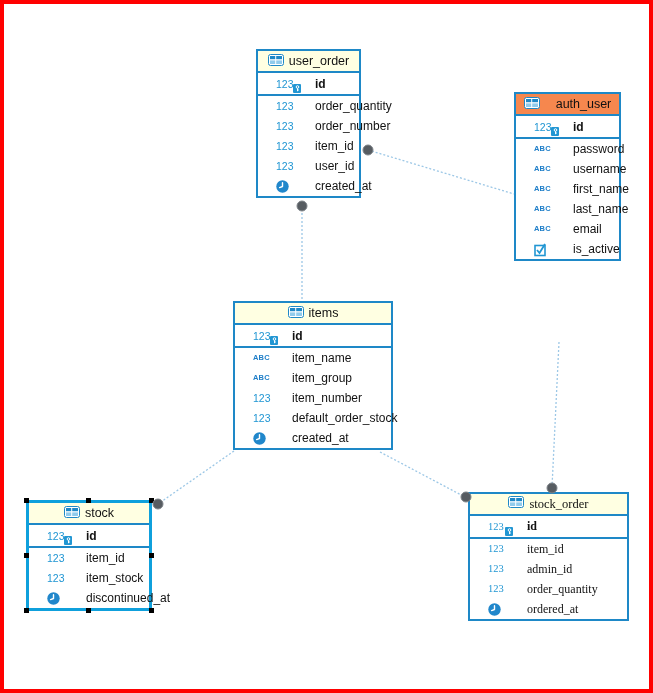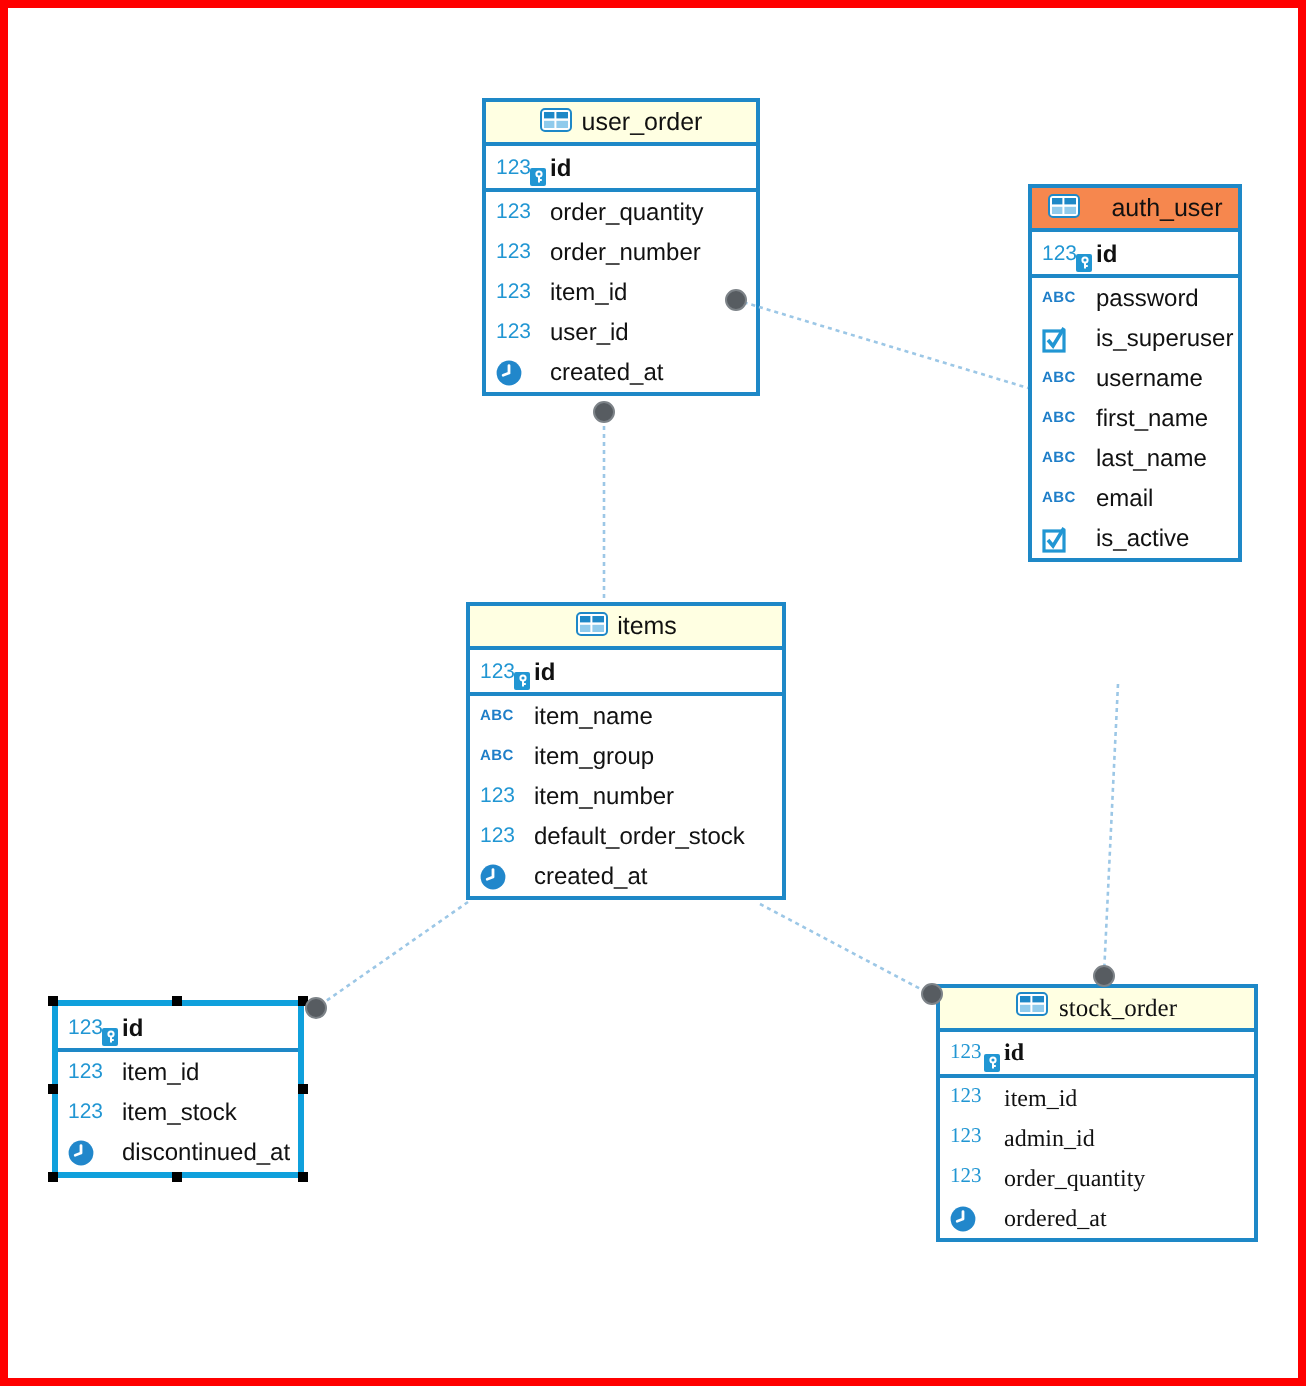--- a/index.html
+++ b/index.html
@@ -24,39 +24,39 @@
     font-size:12px;color:#111;
   }
   .table.selected{border:3px solid var(--selection-border,#0FA0DC);z-index:3;}
   .thead{
     height:20px;display:flex;align-items:center;justify-content:center;gap:5px;
     background:var(--header-bg,#FFFFE2);
     border-bottom:2px solid var(--table-border,#1E88C7);
     font-size:12.5px;
   }
   .thead.orange{background:var(--auth-header-bg,#F6874E);gap:16px;}
-  .row{height:20px;display:flex;align-items:center;gap:5px;padding-left:5px;}
+  .row{height:20px;display:flex;align-items:center;gap:5px;padding-left:18px;}
   .pkrow{height:21px;border-bottom:2px solid var(--table-border,#1E88C7);}
   .pkrow .cname{font-weight:bold;}
-  .cname{white-space:nowrap;}
+  .cname{white-space:nowrap;margin-left:12px;}
   .ic{flex:0 0 22px;display:inline-flex;align-items:center;justify-content:flex-start;position:relative;}
   .ic-num{color:var(--icon-blue,#2B9AD6);font-size:10.5px;line-height:12px;}
   .numwrap{position:relative;display:inline-block;color:var(--icon-blue,#2B9AD6);font-size:10.5px;line-height:12px;}
   .keybadge{
     position:absolute;right:-3px;bottom:-3px;
     width:8px;height:9px;background:var(--icon-blue,#2196D3);
     border-radius:1px;display:flex;align-items:center;justify-content:center;
   }
   .ic-abc{color:#1E7EC8;font-weight:bold;font-size:7.5px;letter-spacing:.2px;line-height:10px;}
   .handle{position:absolute;width:5px;height:5px;background:#000;z-index:4;}
   .h-tl{left:-5px;top:-5px}.h-tc{left:calc(50% - 3px);top:-5px}.h-tr{right:-5px;top:-5px}
   .h-ml{left:-5px;top:calc(50% - 3px)}.h-mr{right:-5px;top:calc(50% - 3px)}
   .h-bl{left:-5px;bottom:-5px}.h-bc{left:calc(50% - 3px);bottom:-5px}.h-br{right:-5px;bottom:-5px}
 
-  #t-user_order{left:237px;top:45px;width:139px;}
+  #t-user_order{left:252px;top:45px;width:105px;}
   #t-auth_user{left:510px;top:88px;width:107px;}
   #t-items{left:229px;top:297px;width:160px;}
   #t-stock{left:22px;top:496px;width:126px;}
   #t-stock_order{left:464px;top:488px;width:161px;font-family:Liberation Serif, serif;}
 </style>
 </head>
 <body>
 
 <div id="canvas">
 
@@ -144,29 +144,20 @@
             </svg>
           </span>
         </span>
       <span class="cname">id</span>
     </div>
     <div class="row">
       <span class="ic ic-abc">ABC</span>
       <span class="cname">password</span>
     </div>
     <div class="row">
-      <span class="ic">
-          <svg width="13" height="13" style="overflow:visible">
-            <rect x="1" y="2.5" width="10" height="10" fill="#fff" stroke="#2196D3" stroke-width="1.6"></rect>
-            <path d="M3 7 L5.5 10 L11 1" fill="none" stroke="#2196D3" stroke-width="1.8"></path>
-          </svg>
-        </span>
-      <span class="cname">is_superuser</span>
-    </div>
-    <div class="row">
       <span class="ic ic-abc">ABC</span>
       <span class="cname">username</span>
     </div>
     <div class="row">
       <span class="ic ic-abc">ABC</span>
       <span class="cname">first_name</span>
     </div>
     <div class="row">
       <span class="ic ic-abc">ABC</span>
       <span class="cname">last_name</span>
@@ -238,20 +229,30 @@
 
   <div class="table selected" id="t-stock">
     <span class="handle h-tl"></span>
     <span class="handle h-tc"></span>
     <span class="handle h-tr"></span>
     <span class="handle h-ml"></span>
     <span class="handle h-mr"></span>
     <span class="handle h-bl"></span>
     <span class="handle h-bc"></span>
     <span class="handle h-br"></span>
+    <div class="thead">
+      <span><svg width="16" height="12" viewBox="0 0 16 12">
+            <rect x="0.5" y="0.5" width="15" height="11" rx="2" fill="#fff" stroke="#1E88C7"></rect>
+            <rect x="2" y="2" width="5.2" height="3.2" fill="#1E88C7"></rect>
+            <rect x="8.2" y="2" width="5.8" height="3.2" fill="#1E88C7"></rect>
+            <rect x="2" y="6.4" width="5.2" height="3.6" fill="#90CBEC"></rect>
+            <rect x="8.2" y="6.4" width="5.8" height="3.6" fill="#90CBEC"></rect>
+          </svg></span>
+      <span>stock</span>
+    </div>
     <div class="row pkrow">
       <span class="ic">
           <span class="numwrap">123</span>
           <span class="keybadge">
             <svg width="5" height="7" viewBox="0 0 5 7">
               <circle cx="2.5" cy="2" r="1.3" fill="none" stroke="#fff" stroke-width="1"></circle>
               <path d="M2.5 3.3 V6.2 M2.5 5 h1.4" stroke="#fff" stroke-width="1" fill="none"></path>
             </svg>
           </span>
         </span>

